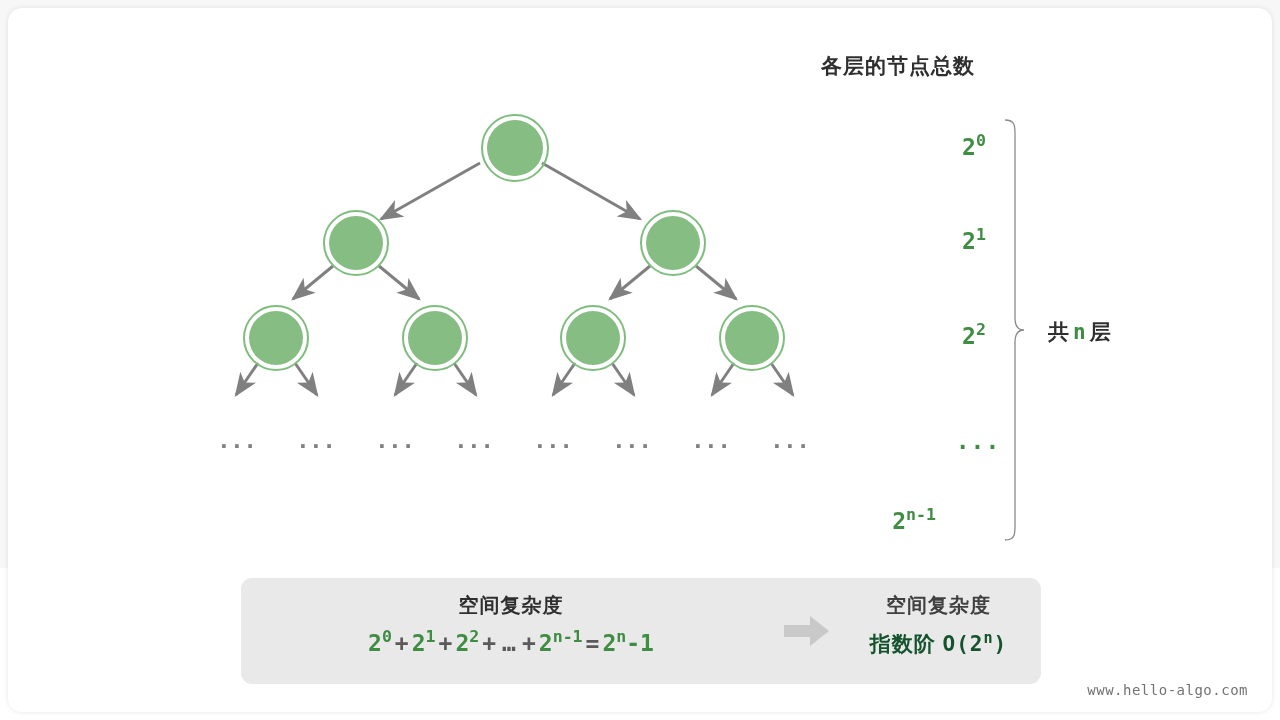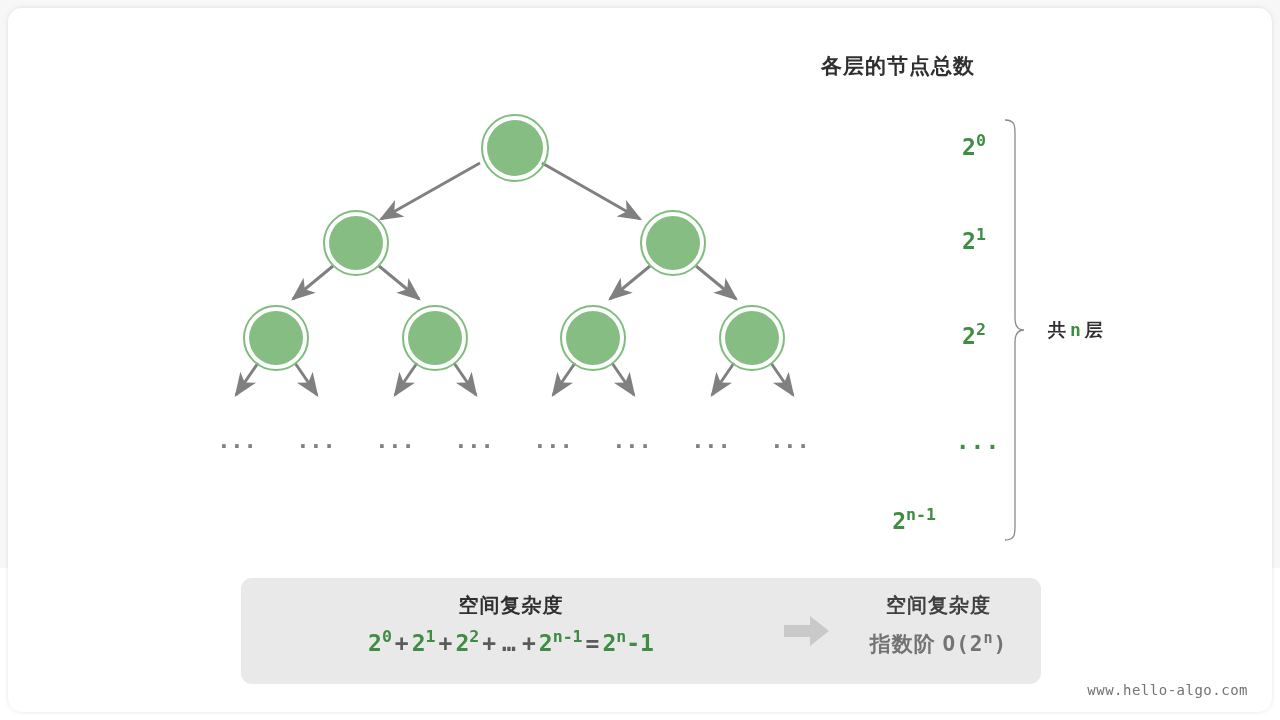--- a/index.html
+++ b/index.html
@@ -70,21 +70,21 @@
   .level-label.dots {
     font-size: 23px;
     letter-spacing: 1px;
   }
 
   
   #total-layers {
     position: absolute;
     left: 1040px;
     top: 310px;
-    font-size: 18px;
+    font-size: 21px;
     font-weight: bold;
     color: #2f2f2f;
     white-space: nowrap;
     letter-spacing: 1px;
   }
   #total-layers .mono-n {
     font-family: "DejaVu Sans Mono", monospace;
     color: #3f8c43;
     font-weight: bold;
     padding: 0 3px;
@@ -160,21 +160,21 @@
   #summary-right .caption {
     font-size: 20px;
     font-weight: bold;
     color: #404040;
     letter-spacing: 1px;
   }
   #summary-right .value {
     margin-top: 11px;
     font-size: 21px;
     font-weight: bold;
-    color: #737373;
+    color: #14532d;
     white-space: nowrap;
     letter-spacing: 1px;
   }
   #summary-right .value .mono {
     font-family: "DejaVu Sans Mono", monospace;
   }
   #summary-right .value sup {
     font-size: 0.72em;
     vertical-align: super;
     line-height: 0;

